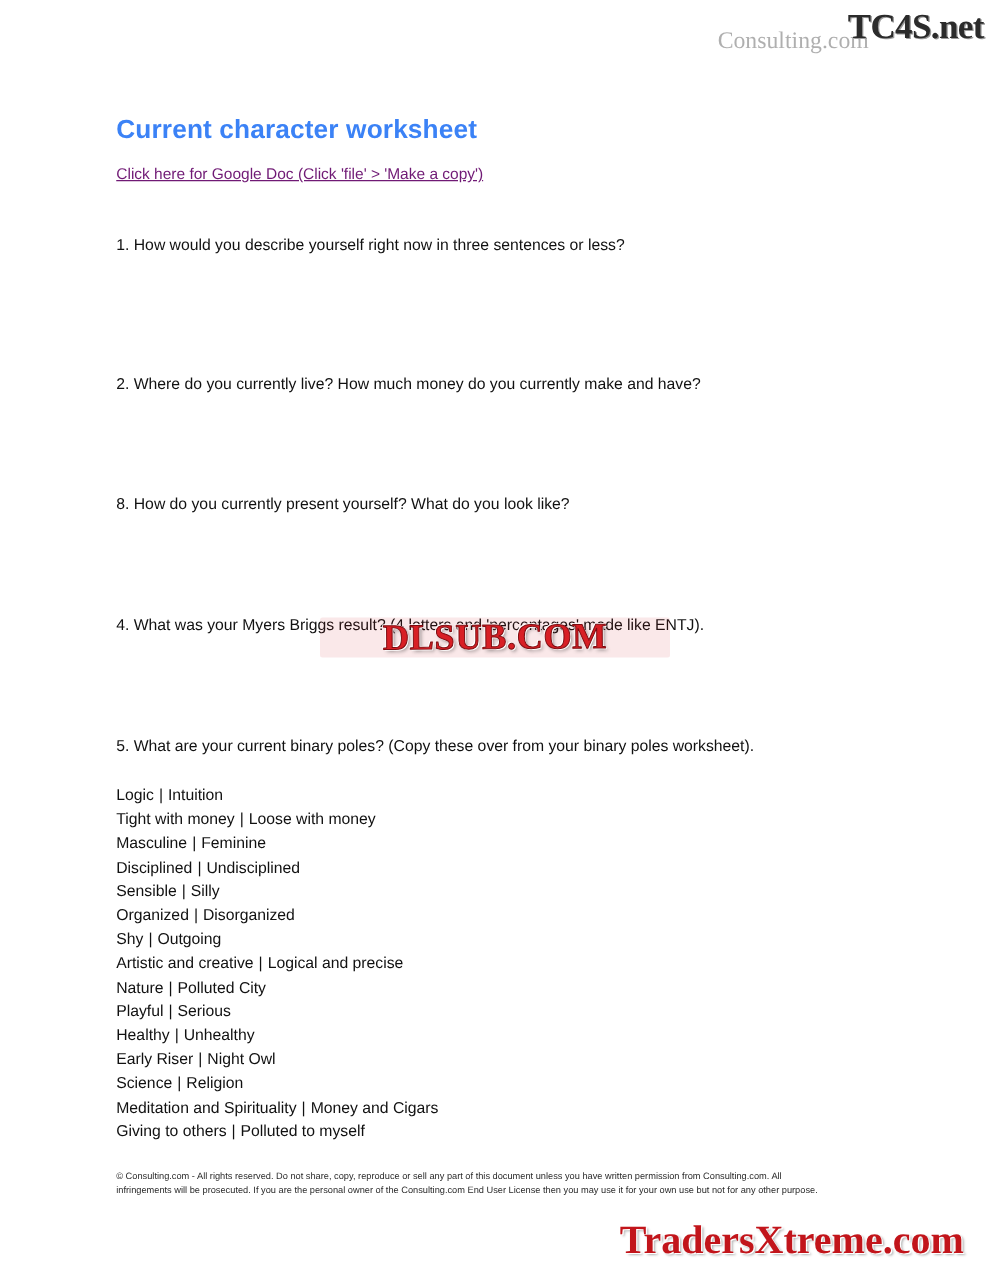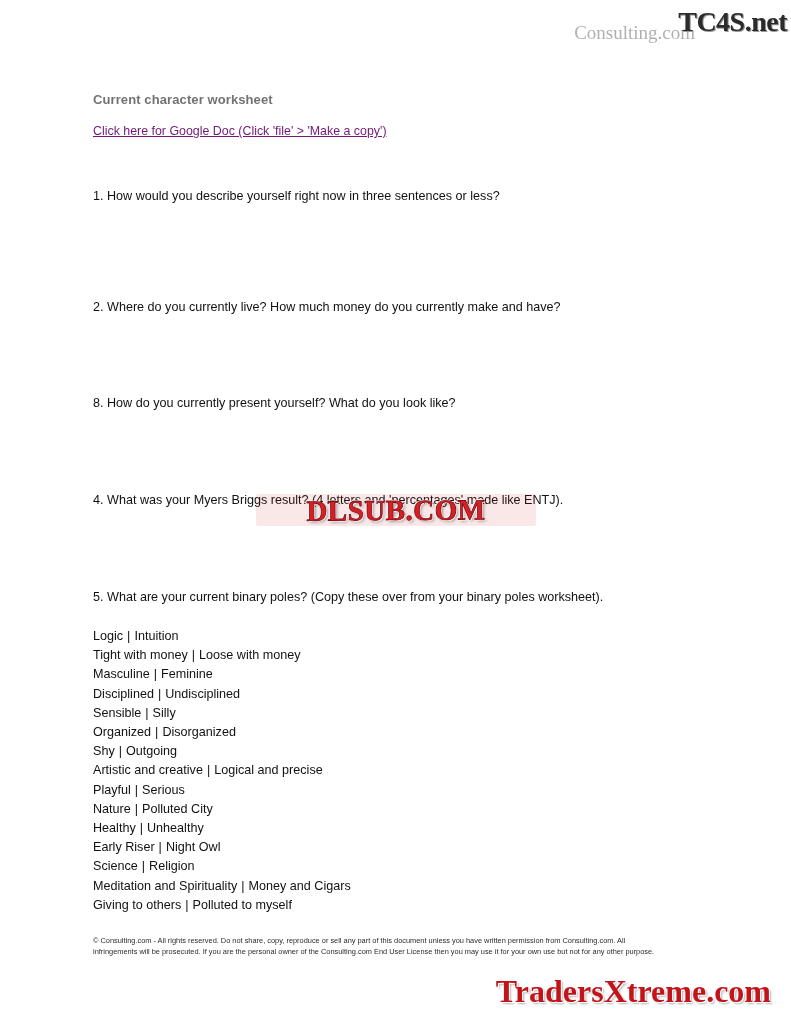--- a/index.html
+++ b/index.html
@@ -60,23 +60,23 @@
 
   
   .doc {
     position: absolute;
     left: 93px;
     top: 92px;
     width: 610px;
   }
 
   .doc-title {
-    font-size: 13px;
-    font-weight: bold;
-    color: #737373;
+    font-size: 21px;
+    font-weight: bold;
+    color: #3b82f6;
     margin: 0 0 14px 0;
     letter-spacing: 0.1px;
   }
 
   .doc-link {
     display: inline-block;
     font-size: 12.4px;
     color: #701a75;
     text-decoration: underline;
     margin: 0 0 0 0;
@@ -202,22 +202,22 @@
 
     <div class="poles" id="poles-list">
         <div class="pole-row"><span>Logic</span><span class="pole-sep">|</span><span>Intuition</span></div>
         <div class="pole-row"><span>Tight with money</span><span class="pole-sep">|</span><span>Loose with money</span></div>
         <div class="pole-row"><span>Masculine</span><span class="pole-sep">|</span><span>Feminine</span></div>
         <div class="pole-row"><span>Disciplined</span><span class="pole-sep">|</span><span>Undisciplined</span></div>
         <div class="pole-row"><span>Sensible</span><span class="pole-sep">|</span><span>Silly</span></div>
         <div class="pole-row"><span>Organized</span><span class="pole-sep">|</span><span>Disorganized</span></div>
         <div class="pole-row"><span>Shy</span><span class="pole-sep">|</span><span>Outgoing</span></div>
         <div class="pole-row"><span>Artistic and creative</span><span class="pole-sep">|</span><span>Logical and precise</span></div>
+        <div class="pole-row"><span>Nature</span><span class="pole-sep">|</span><span>Polluted City</span></div>
         <div class="pole-row"><span>Playful</span><span class="pole-sep">|</span><span>Serious</span></div>
-        <div class="pole-row"><span>Nature</span><span class="pole-sep">|</span><span>Polluted City</span></div>
         <div class="pole-row"><span>Healthy</span><span class="pole-sep">|</span><span>Unhealthy</span></div>
         <div class="pole-row"><span>Early Riser</span><span class="pole-sep">|</span><span>Night Owl</span></div>
         <div class="pole-row"><span>Science</span><span class="pole-sep">|</span><span>Religion</span></div>
         <div class="pole-row"><span>Meditation and Spirituality</span><span class="pole-sep">|</span><span>Money and Cigars</span></div>
         <div class="pole-row"><span>Giving to others</span><span class="pole-sep">|</span><span>Polluted to myself</span></div>
       </div>
 
   </div>
 
   <div class="dlsub-bg"></div>

